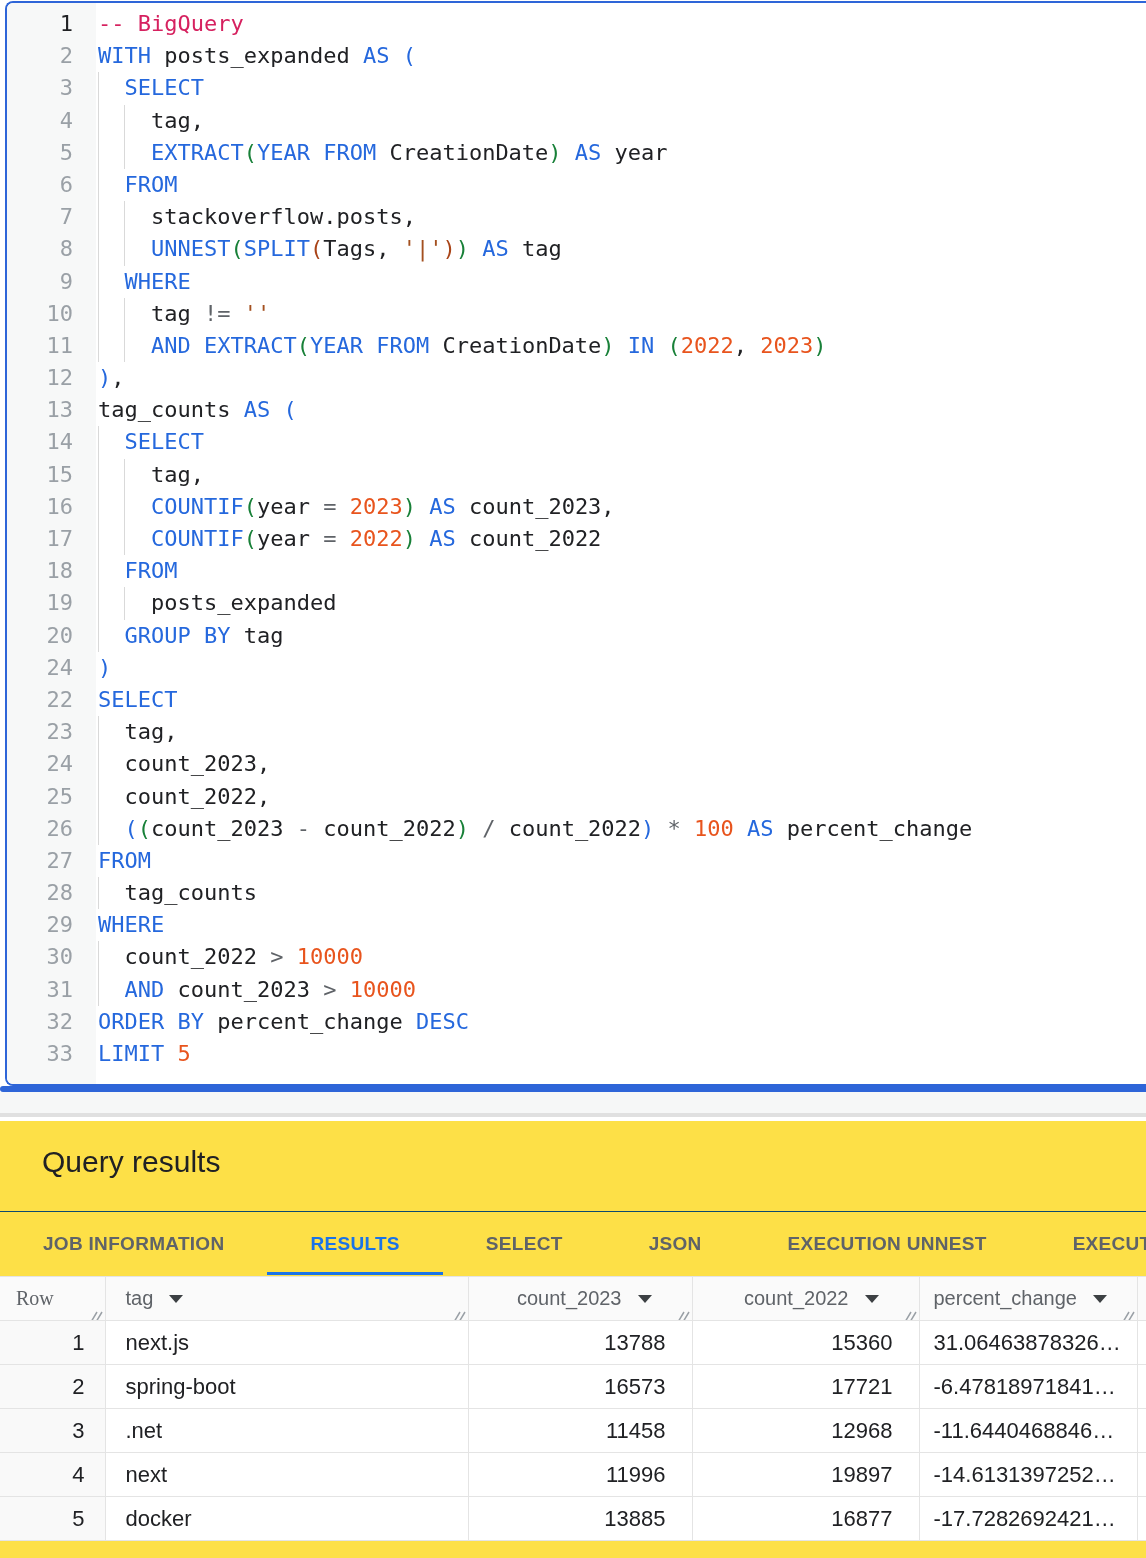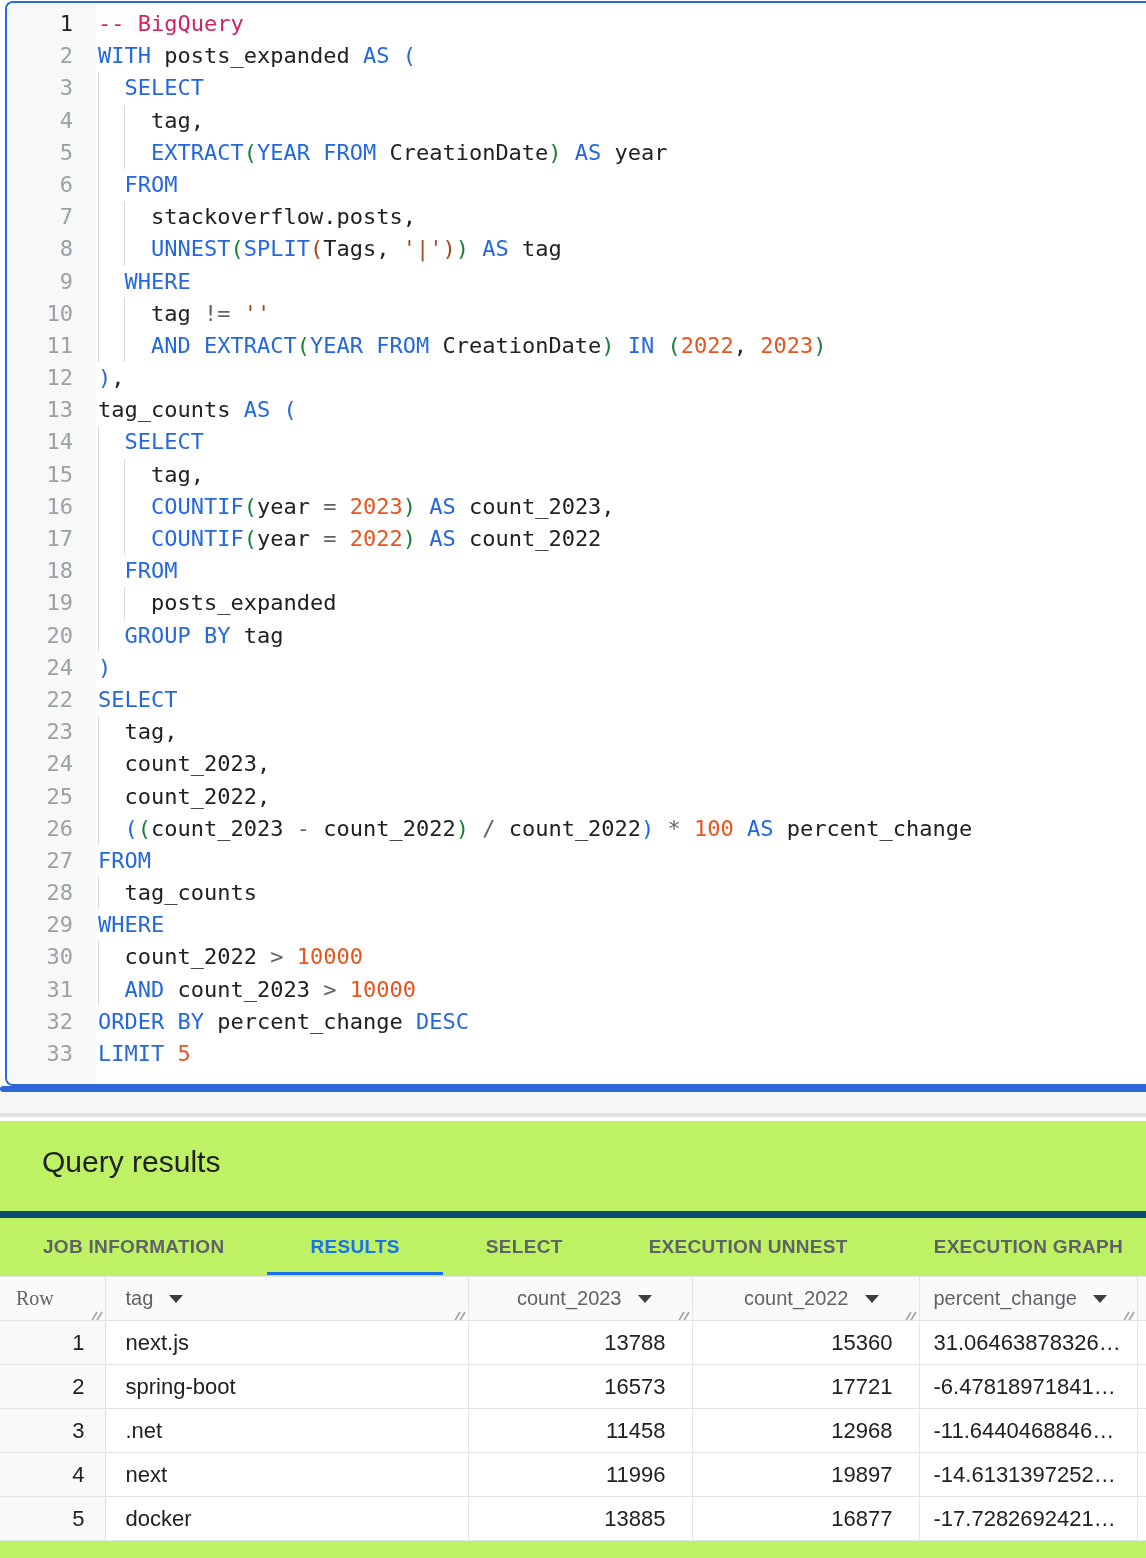--- a/index.html
+++ b/index.html
@@ -44,24 +44,24 @@
   .tk-b1{color:var(--c-bracket-level-1)}
   .tk-b2{color:var(--c-bracket-level-2)}
 
   
   .splitter{position:absolute;left:0;top:1086px;width:1146px;height:6px;
     background:var(--c-editor-focus-border);border-radius:3px 0 0 3px;}
   .gap-band{position:absolute;left:0;top:1092px;width:1146px;height:25px;
     background:#f6f7f7;border-bottom:4px solid #e0e0e0;}
 
   
-  .results{position:absolute;left:0;top:1121px;width:1146px;bottom:0;background:#bef264;}
+  .results{position:absolute;left:0;top:1121px;width:1146px;bottom:0;background:#fde047;}
   .rtitle{position:absolute;left:42px;top:24px;font-size:30px;font-weight:400;color:#202124;}
   .tabbar{position:absolute;left:0;top:90px;width:1146px;height:64px;
-    border-top:7px solid #0c4a6e;display:flex;overflow:hidden;white-space:nowrap;}
+    border-top:1px solid #0c4a6e;display:flex;overflow:hidden;white-space:nowrap;}
   .tab{flex:none;padding:0 43px;display:flex;align-items:center;cursor:pointer;
     font-size:19px;font-weight:bold;letter-spacing:.3px;color:#5f6368;position:relative;}
   .tab.active{color:var(--c-accent-blue);}
   .tab.active::after{content:"";position:absolute;left:0;right:0;bottom:0;height:3px;
     background:var(--c-accent-blue);}
 
   
   .tbl{position:absolute;left:0;top:155px;width:1200px;border-collapse:collapse;
     table-layout:fixed;font-size:22px;background:#fff;}
   .tbl th,.tbl td{border-bottom:1px solid #e4e4e4;border-right:1px solid #e4e4e4;
@@ -230,20 +230,23 @@
       <div class="tab">
         <span>JOB INFORMATION</span>
       </div>
       <div class="tab active">
         <span>RESULTS</span>
       </div>
       <div class="tab">
         <span>SELECT</span>
       </div>
       <div class="tab">
+        <span>JSON</span>
+      </div>
+      <div class="tab">
         <span>EXECUTION UNNEST</span>
       </div>
       <div class="tab">
         <span>EXECUTION GRAPH</span>
       </div>
     </div>
   <table class="tbl">
     <colgroup>
       <col style="width:105px">
         <col style="width:363px">

